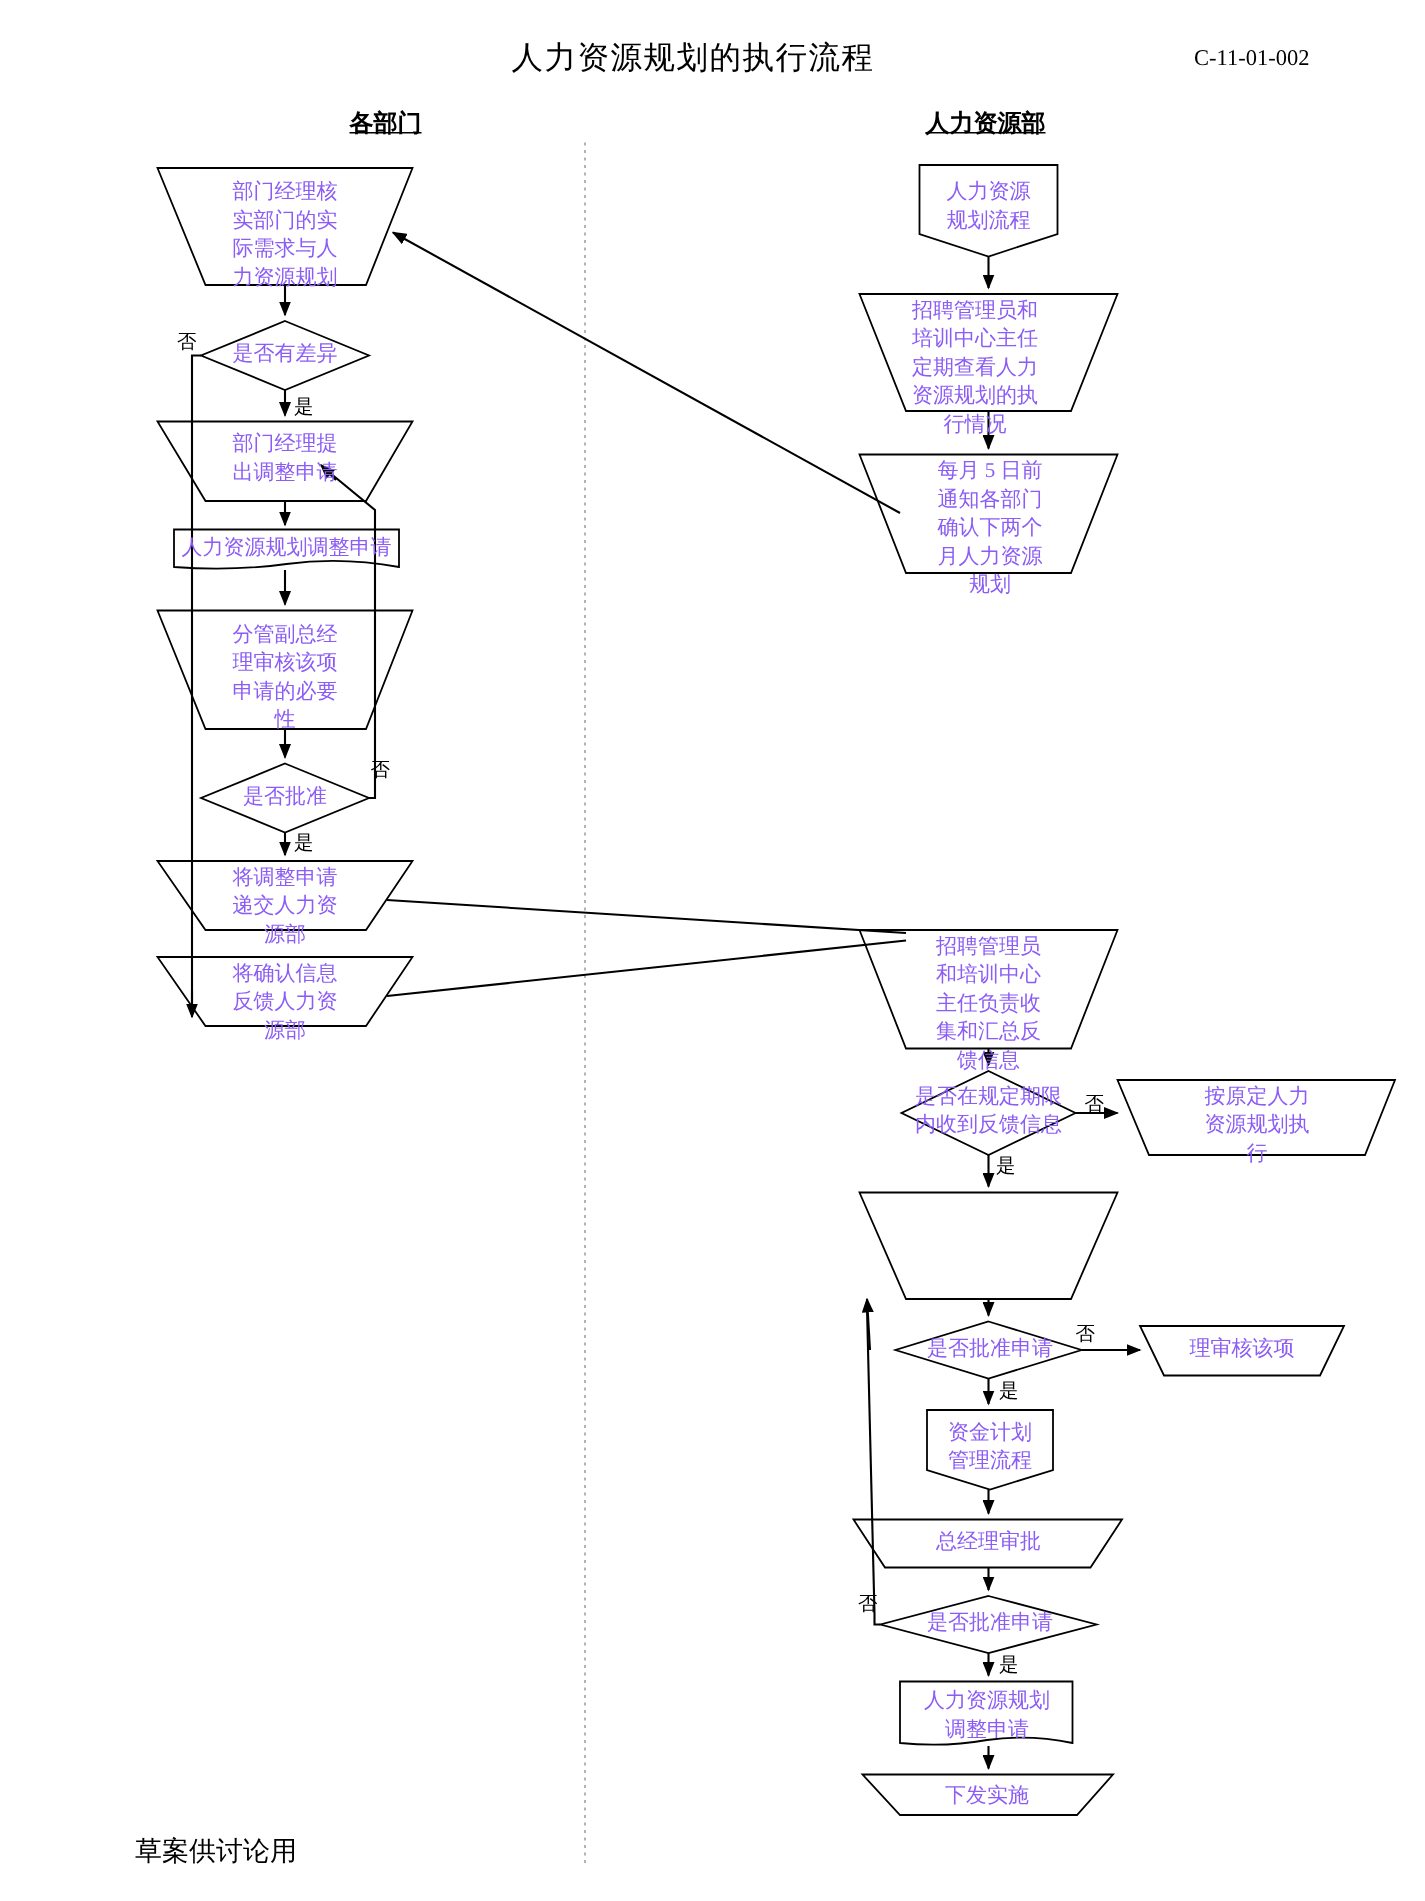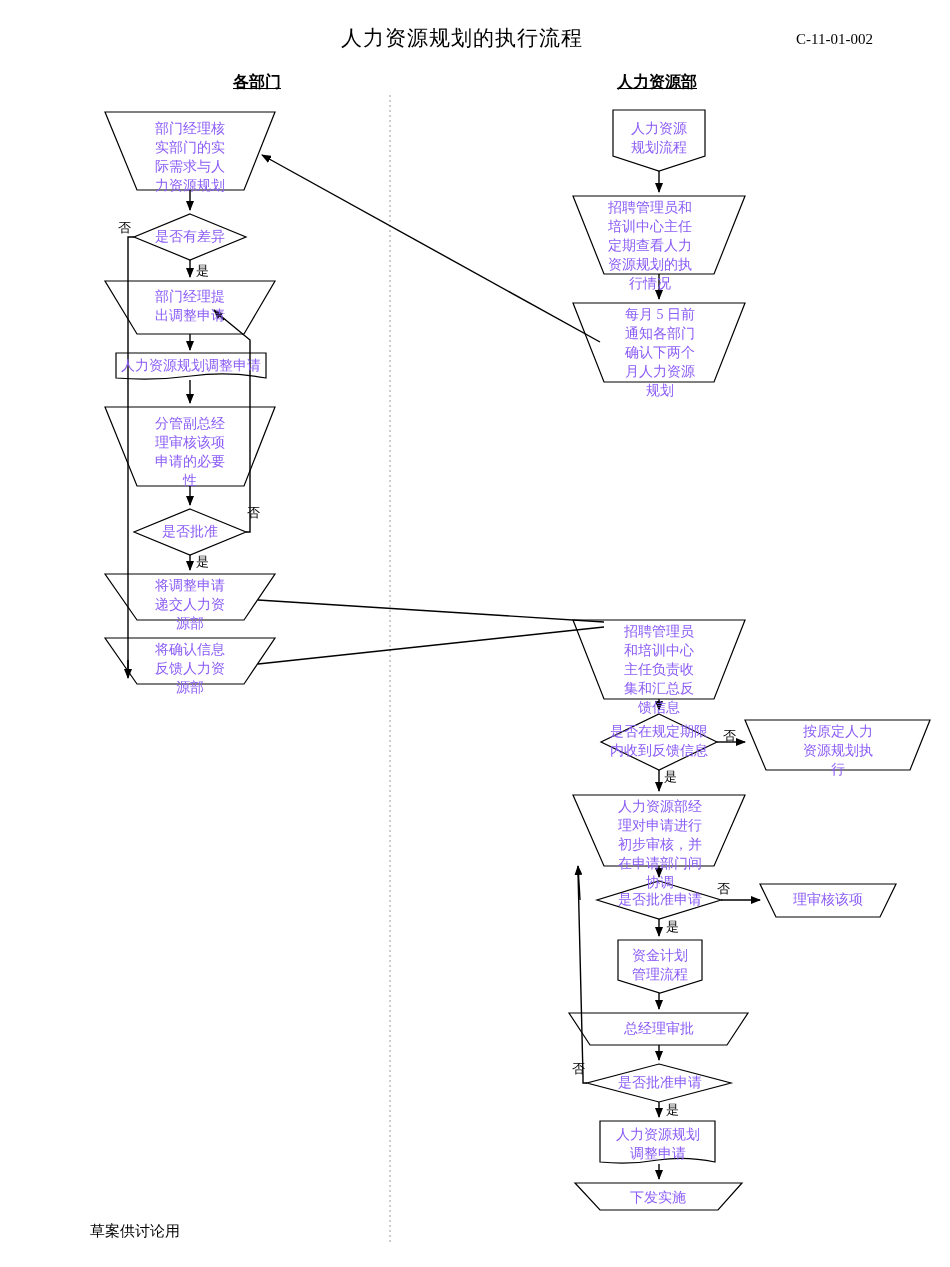--- a/index.html
+++ b/index.html
@@ -23,21 +23,21 @@
     white-space:nowrap;
   }
   .t-lane{
     position:absolute;
     font-size:16px;font-weight:bold;
     text-decoration:underline;
     white-space:nowrap;
   }
   .t-footer{
     position:absolute;
-    font-size:15px;
+    font-size:18px;
     white-space:nowrap;
   }
   svg{position:absolute;left:0;top:0;}
   .node-label{
     position:absolute;
     font-size:14px;
     line-height:19px;
     text-align:center;
     color:#8b5cf6;
     pointer-events:none;
@@ -195,25 +195,20 @@
   <div class="node-label" style="left:609px;top:622px;width:100px;">招聘管理员
 和培训中心
 主任负责收
 集和汇总反
 馈信息</div>
   <div class="node-label" style="left:600px;top:722px;width:118px;">是否在规定期限
 内收到反馈信息</div>
   <div class="node-label" style="left:788px;top:722px;width:100px;">按原定人力
 资源规划执
 行</div>
-  <div class="node-label" style="left:603px;top:797px;width:114px;">人力资源部经
-理对申请进行
-初步审核，并
-在申请部门间
-协调</div>
   <div class="node-label" style="left:605px;top:890px;width:110px;">是否批准申请</div>
   <div class="node-label" style="left:773px;top:890px;width:110px;">理审核该项</div>
   <div class="node-label" style="left:610px;top:946px;width:100px;">资金计划
 管理流程</div>
   <div class="node-label" style="left:604px;top:1019px;width:110px;">总经理审批</div>
   <div class="node-label" style="left:605px;top:1073px;width:110px;">是否批准申请</div>
   <div class="node-label" style="left:602px;top:1125px;width:112px;">人力资源规划
 调整申请</div>
   <div class="node-label" style="left:608px;top:1188px;width:100px;">下发实施</div>
 

